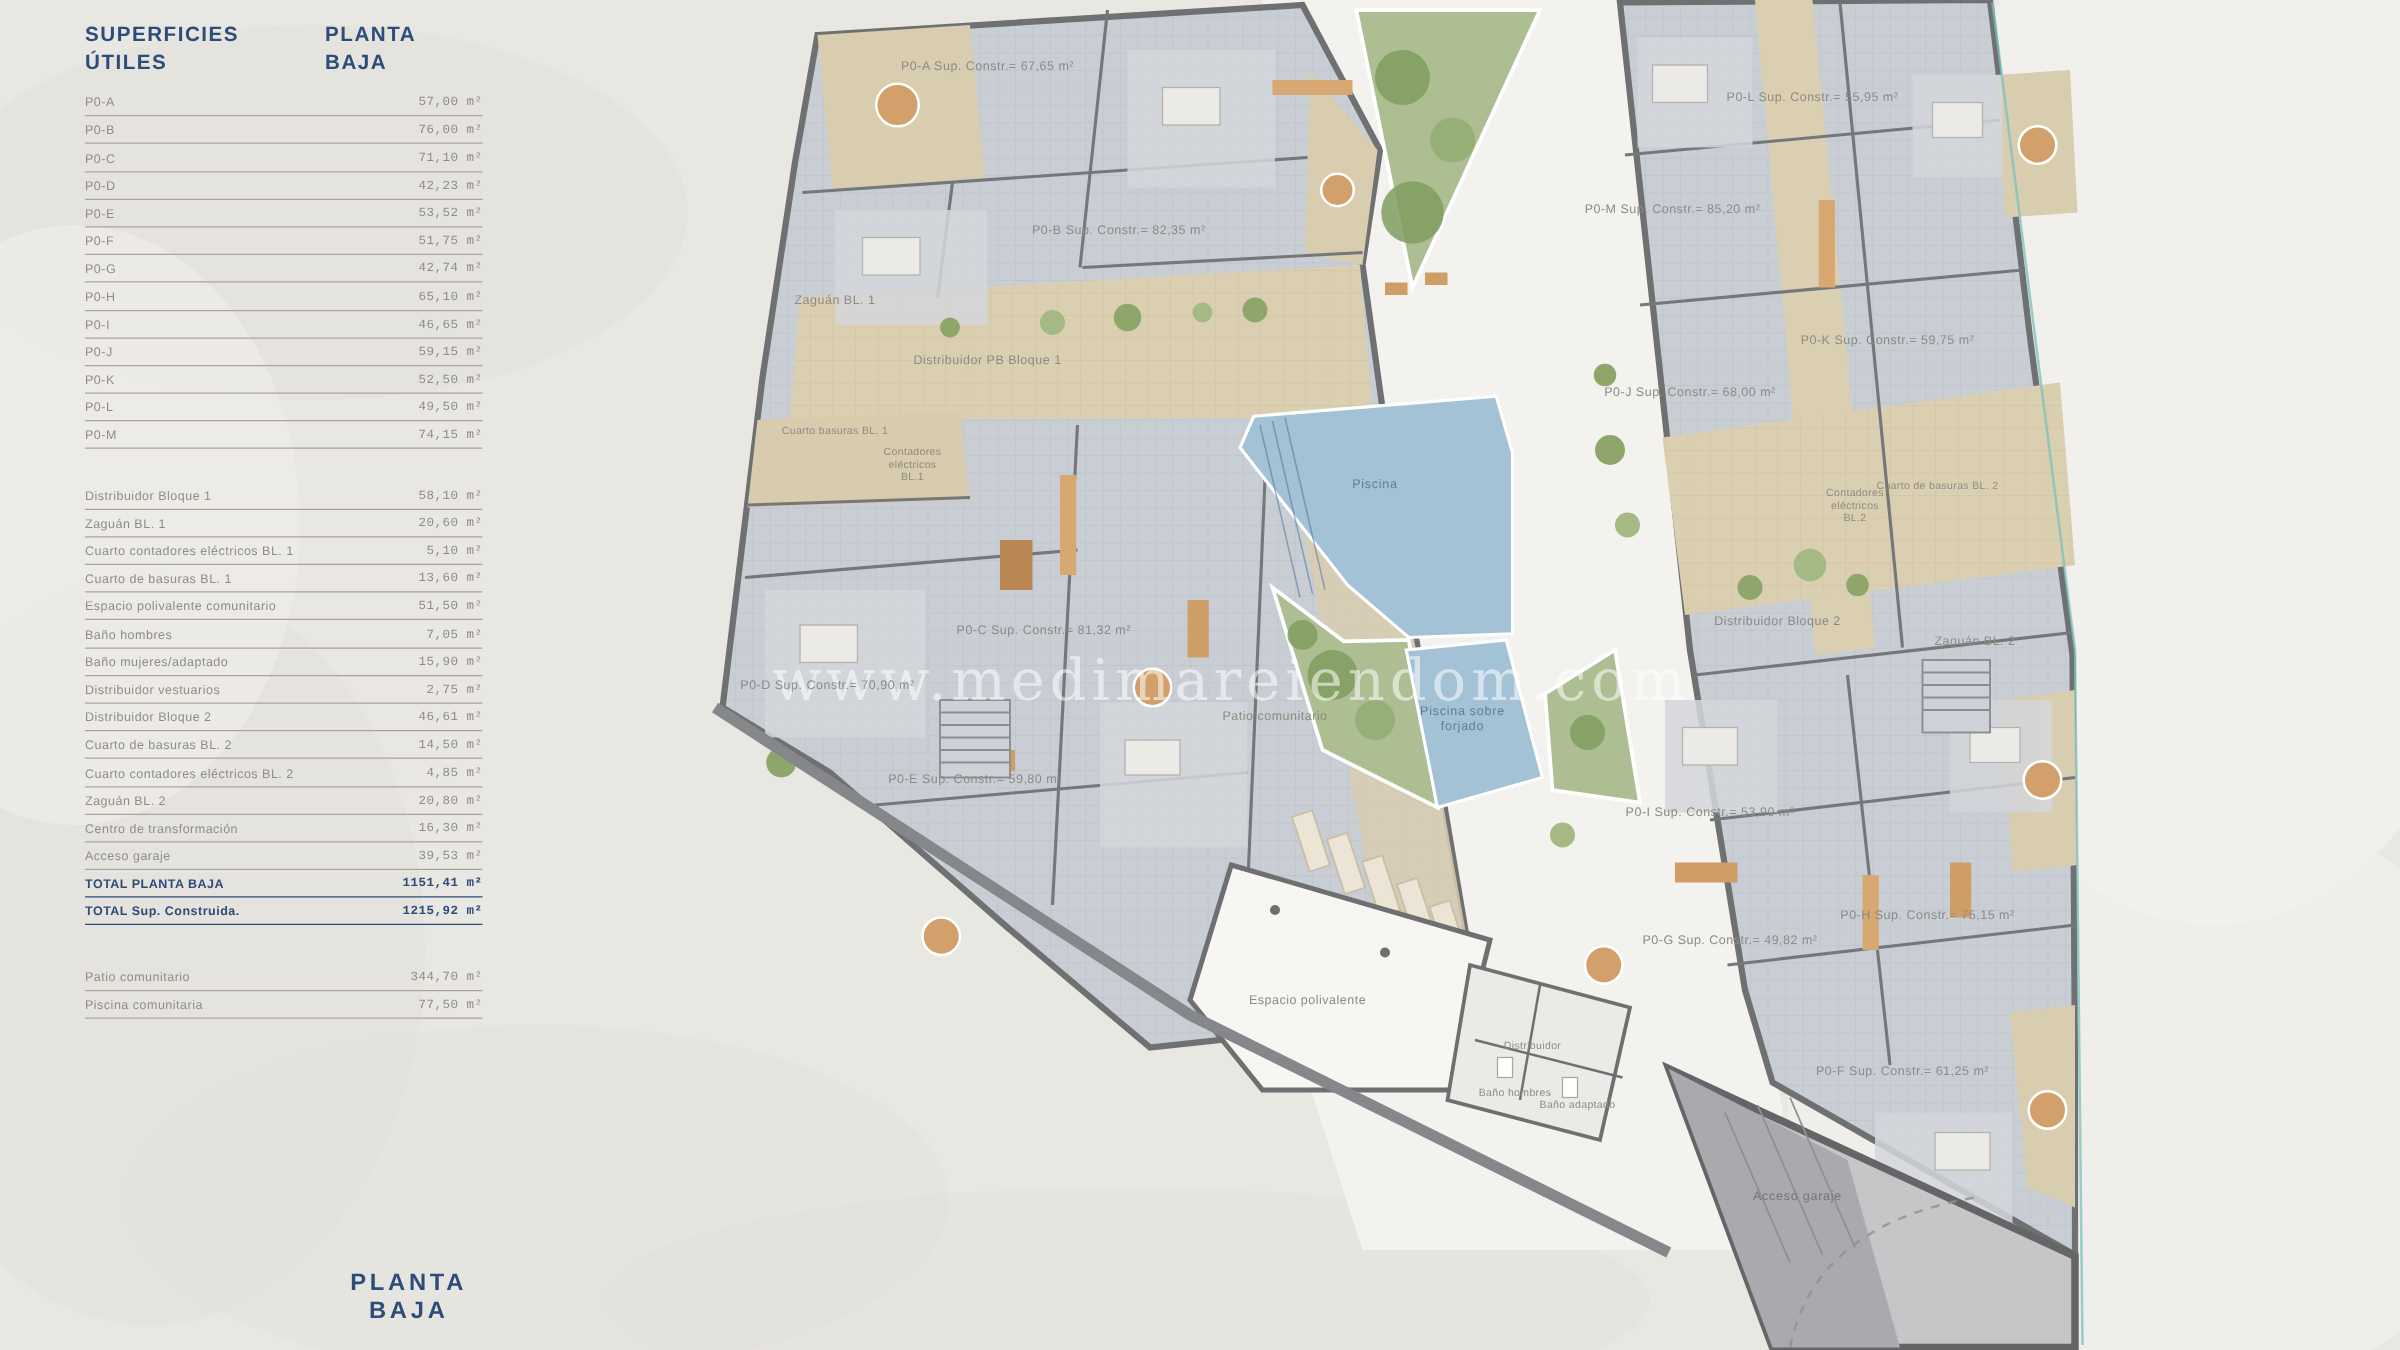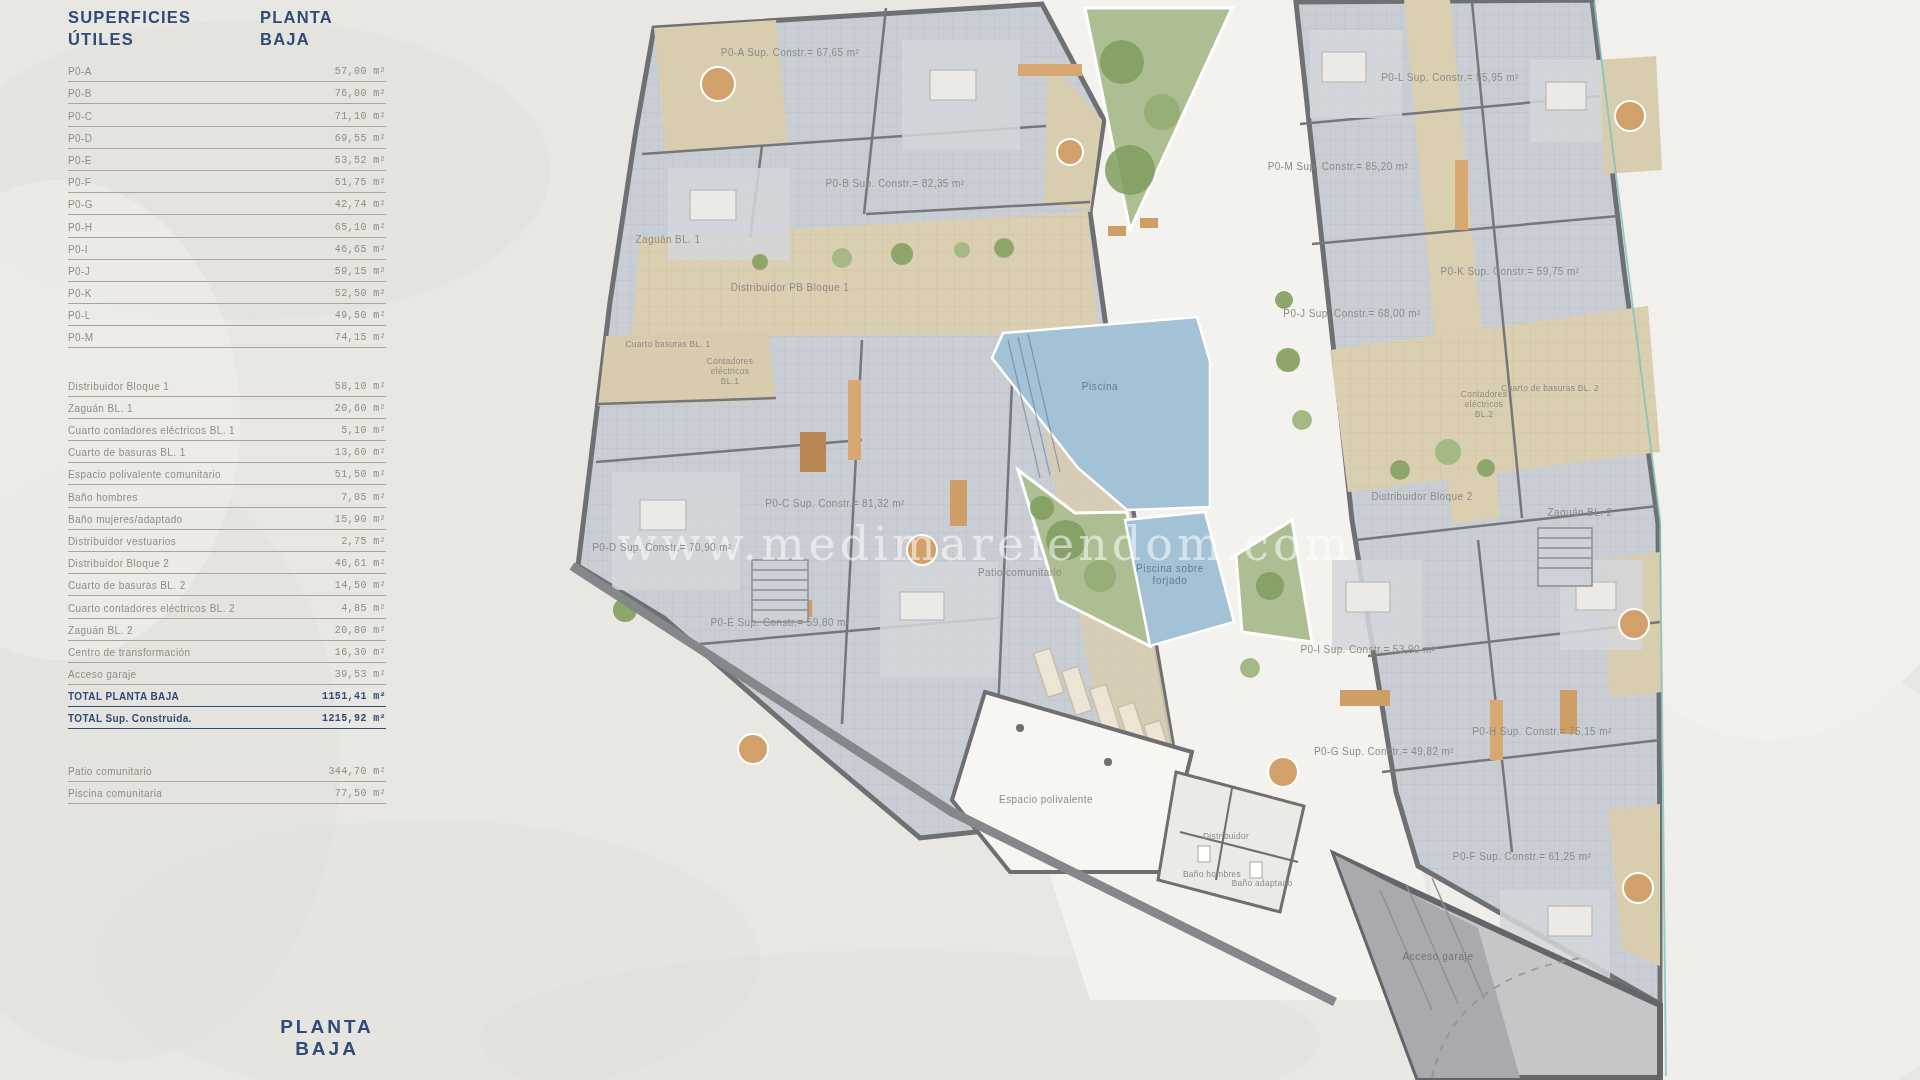--- a/index.html
+++ b/index.html
@@ -3,21 +3,21 @@
 <meta charset="utf-8">
 <style>
   html,body{margin:0;padding:0;background:#d8d6d1;}
   .canvas{
     position:relative;width:1920px;height:1080px;overflow:hidden;
     background:#e9e7e2;
     font-family:"Liberation Sans", sans-serif;
   }
   svg.plan{position:absolute;left:0;top:0;}
   
-  .panel{position:absolute;left:68px;top:6px;width:318px;color:#8f8d86;}
+  .panel{position:absolute;left:68px;top:17px;width:318px;color:#8f8d86;}
   .panel-header{display:flex;justify-content:space-between;align-items:baseline;
     color:#2d4c7b;font-size:16.5px;font-weight:700;letter-spacing:1.2px;line-height:22px;}
   .sec{margin-top:10px;}
   .sec2{margin-top:26px;}
   .sec3{margin-top:30px;}
   .row{display:flex;justify-content:space-between;align-items:flex-end;
     height:21.2px;border-bottom:1px solid #a8a59d;font-size:10px;letter-spacing:.4px;
     line-height:19px;}
   .row .val{white-space:nowrap;font-family:Liberation Mono, monospace;}
   .row.total{color:#2d4c7b;font-weight:700;border-bottom:1.6px solid #2d4c7b;}
@@ -311,21 +311,21 @@
     <div class="row">
           <span class="lbl">P0-B</span>
           <span class="val">76,00 m²</span>
         </div>
     <div class="row">
           <span class="lbl">P0-C</span>
           <span class="val">71,10 m²</span>
         </div>
     <div class="row">
           <span class="lbl">P0-D</span>
-          <span class="val">69,55 m²</span>
+          <span class="val">42,23 m²</span>
         </div>
     <div class="row">
           <span class="lbl">P0-E</span>
           <span class="val">53,52 m²</span>
         </div>
     <div class="row">
           <span class="lbl">P0-F</span>
           <span class="val">51,75 m²</span>
         </div>
     <div class="row">

